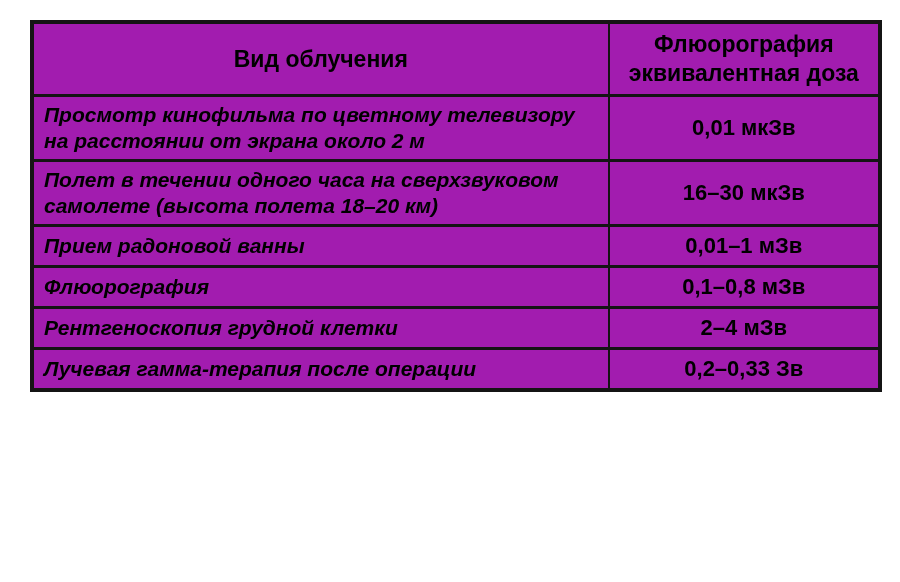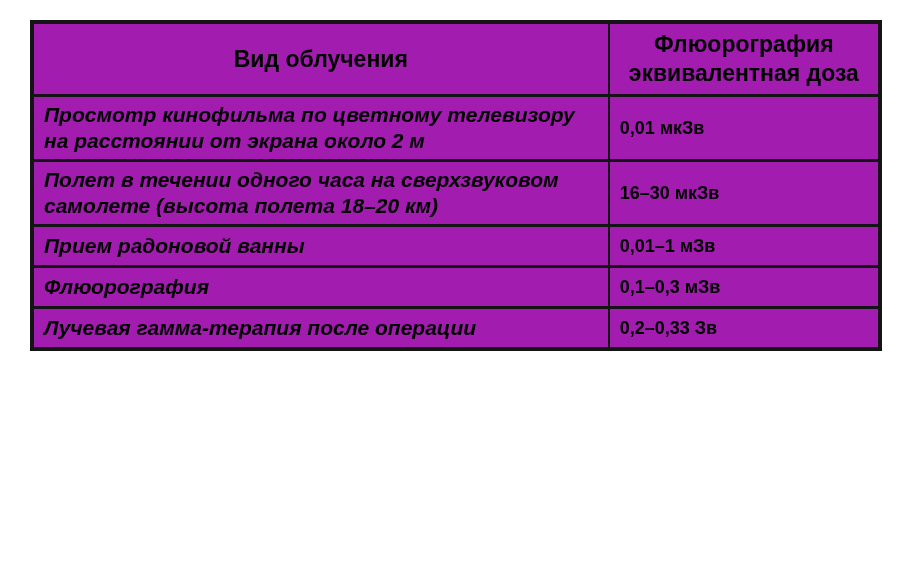--- a/index.html
+++ b/index.html
@@ -44,23 +44,23 @@
     height: 60px;
   }
   td.type-cell {
     font-size: 21px;
     line-height: 26px;
     text-align: left;
     padding-left: 8px;
     font-style: italic;
   }
   td.dose-cell {
-    font-size: 18px;
+    font-size: 22px;
     line-height: 26px;
-    text-align: left;
+    text-align: center;
   }
   tr.body-row td { height: 28px; }
 </style>
 </head>
 <body>
 
 <div class="page">
   <table class="dose-table">
     <colgroup>
       <col class="col-type">
@@ -80,21 +80,25 @@
         <tr class="body-row">
           <td class="type-cell">Полет в течении одного часа на сверхзвуковом самолете (высота полета 18–20 км)</td>
           <td class="dose-cell">16–30 мкЗв</td>
         </tr>
         <tr class="body-row">
           <td class="type-cell">Прием радоновой ванны</td>
           <td class="dose-cell">0,01–1 мЗв</td>
         </tr>
         <tr class="body-row">
           <td class="type-cell">Флюорография</td>
-          <td class="dose-cell">0,1–0,3 мЗв</td>
+          <td class="dose-cell">0,1–0,8 мЗв</td>
+        </tr>
+        <tr class="body-row">
+          <td class="type-cell">Рентгеноскопия грудной клетки</td>
+          <td class="dose-cell">2–4 мЗв</td>
         </tr>
         <tr class="body-row">
           <td class="type-cell">Лучевая гамма-терапия после операции</td>
           <td class="dose-cell">0,2–0,33 Зв</td>
         </tr>
       </tbody>
   </table>
 </div>
 
 </body></html>

